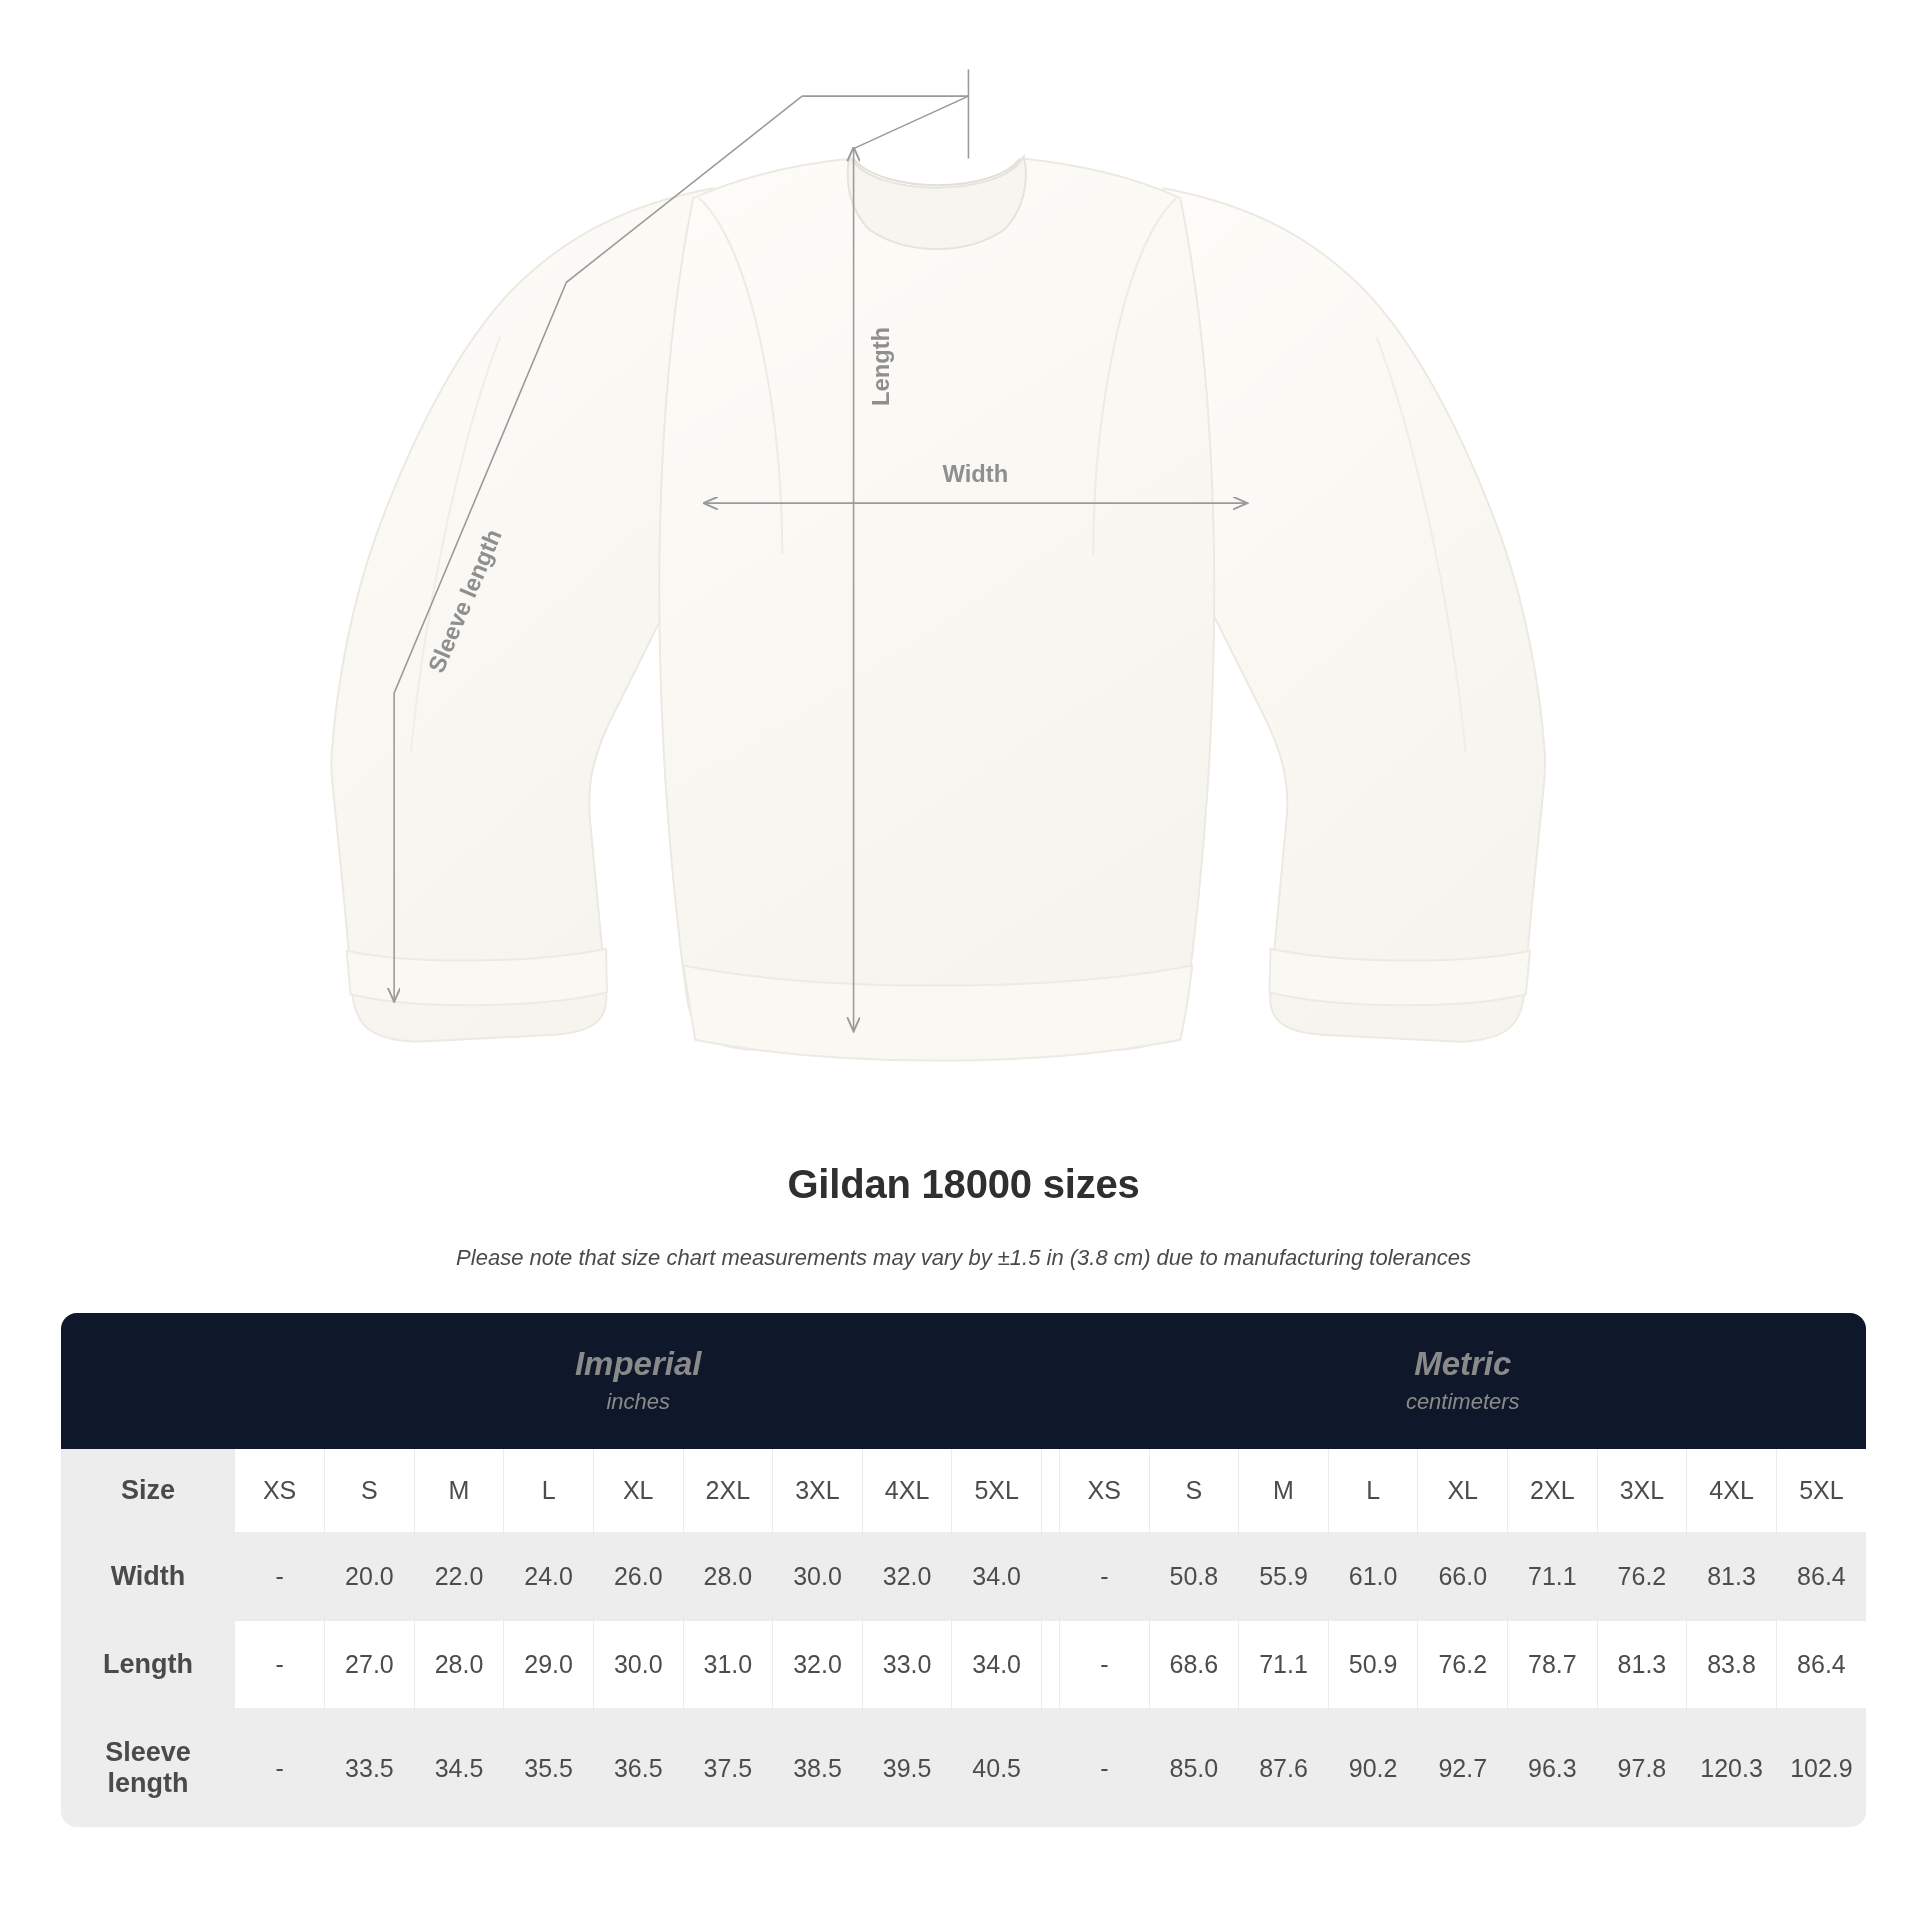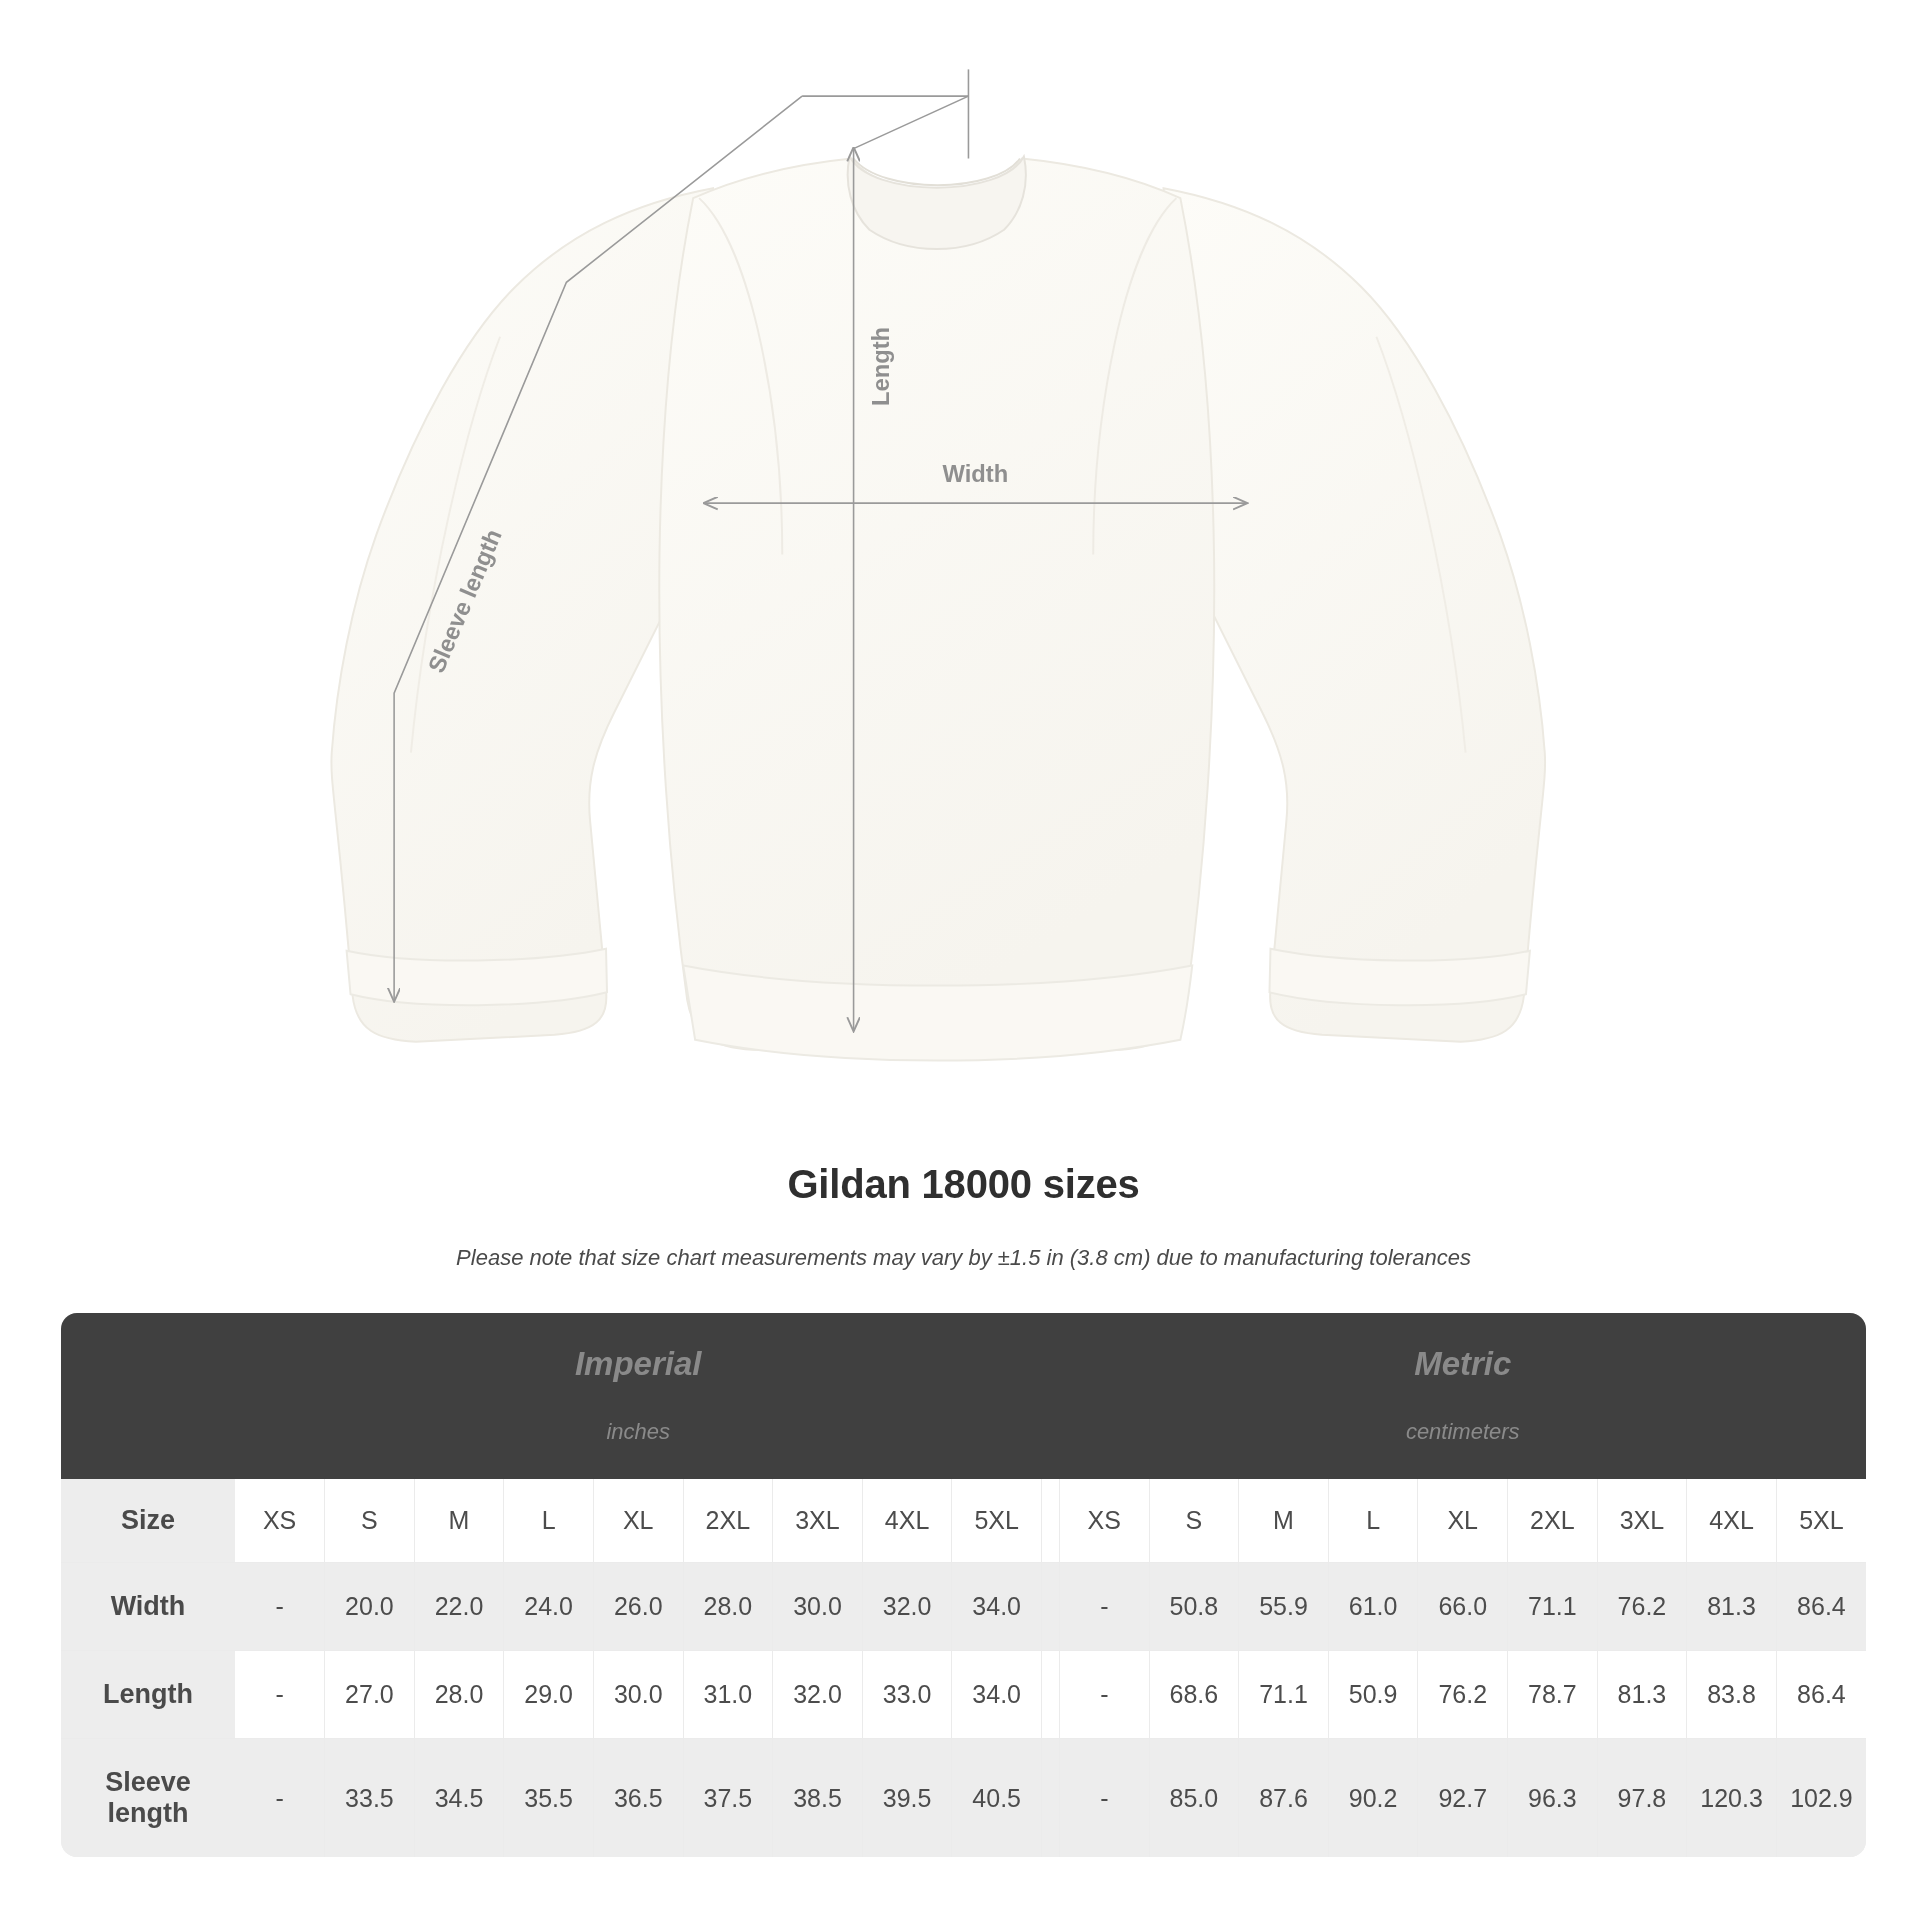--- a/index.html
+++ b/index.html
@@ -66,36 +66,35 @@
   table.size-table td, table.size-table th {
     text-align: center;
     vertical-align: middle;
     font-size: 25px;
     color: #4c4c4c;
     font-weight: normal;
   }
   
   .unit-row td {
     padding: 30px 0 30px 0;
-    background: #404040;
+    background: #0f172a;
     border: none;
   }
   .unit-title {
     font-size: 33px;
     font-style: italic;
     font-weight: bold;
     color: #8a8a8a;
     line-height: 1.25;
   }
   .unit-sub {
     font-size: 22px;
     font-style: italic;
     color: #8a8a8a;
     line-height: 1.6;
-    margin-top: 30px;
   }
 
   .head-row td {
     background: #ffffff;
     padding: 26px 11px;
     font-size: 27px;
     color: #555555;
     border-right: 1px solid #ebebeb;
   }
   .head-row td:last-child { border-right: none; }

